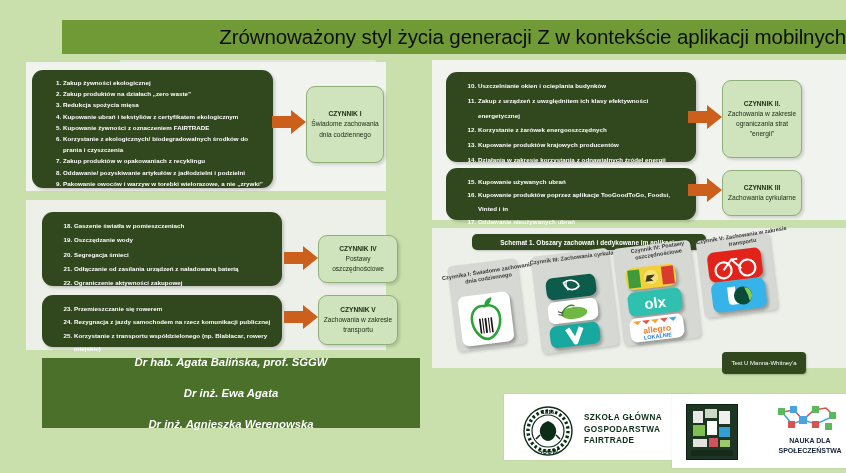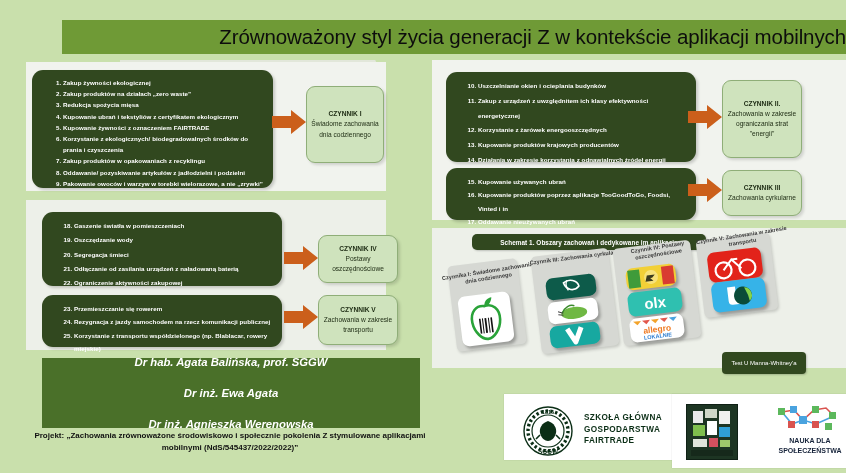--- a/index.html
+++ b/index.html
@@ -351,21 +351,20 @@
     </div>
   </div>
 
   <div id="mannwhitney">Test U Manna-Whitney'a</div>
 
   <div id="authors">
     <div>Dr hab.  Agata Balińska, prof. SGGW</div>
     <div>Dr inż. Ewa Agata</div>
     <div>Dr inż.  Agnieszka Werenowska</div>
   </div>
-  <div id="project">Projekt: „Zachowania zrównoważone środowiskowo i społecznie pokolenia Z stymulowane aplikacjami mobilnymi (NdS/545437/2022/2022)”</div>
 
   <div class="logobox" id="logo1">
     <div class="sggw-seal">
       <svg viewBox="0 0 52 52" width="52" height="52">
         <circle cx="26" cy="26" r="24" fill="none" stroke="#0b2e16" stroke-width="1.4"></circle>
         <circle cx="26" cy="26" r="20" fill="none" stroke="#0b2e16" stroke-width="3.4" stroke-dasharray="2.4 2.4"></circle>
         <circle cx="26" cy="26" r="16" fill="none" stroke="#0b2e16" stroke-width="1.2"></circle>
         <path d="M26 16 c6 2 9 7 8 12 c-1 5 -5 8 -8 8 c-3 0 -7 -3 -8 -8 c-1 -5 2 -10 8 -12 Z" fill="#0b2e16"></path>
         <path d="M18 30 l-4 4 M34 30 l4 4" stroke="#0b2e16" stroke-width="1.6"></path>
         <text x="26" y="9" font-family="Liberation Sans, sans-serif" font-size="5.6" font-weight="bold" fill="#0b2e16" text-anchor="middle">1816</text>

